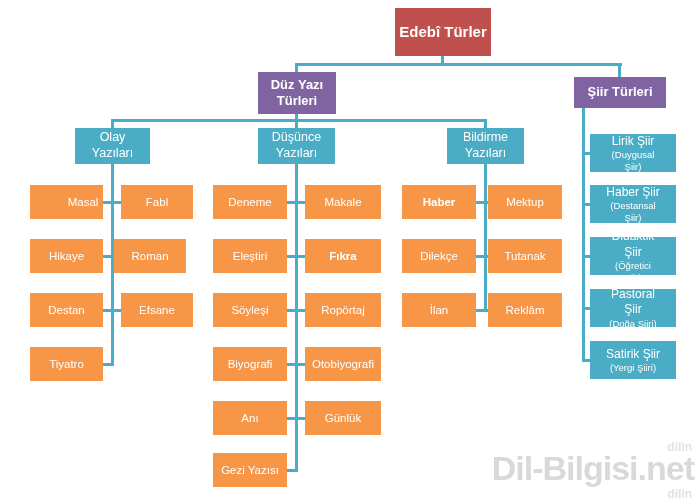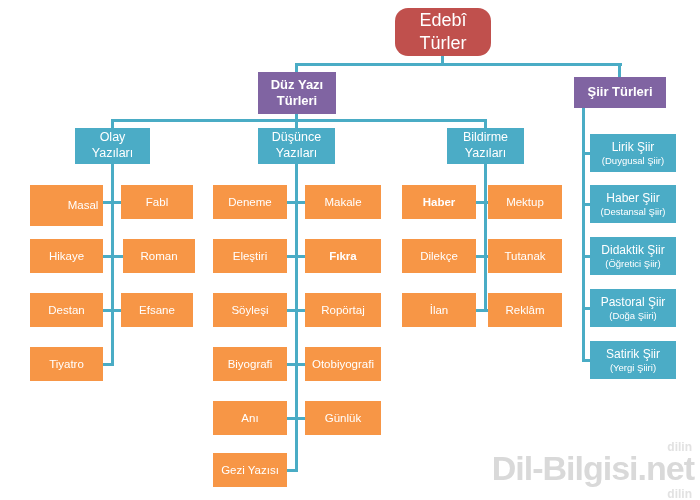--- a/index.html
+++ b/index.html
@@ -5,27 +5,27 @@
   html,body{margin:0;padding:0;background:#fff;}
   .canvas{
     position:relative;width:700px;height:500px;background:#ffffff;
     font-family:"Liberation Sans","DejaVu Sans",sans-serif;overflow:hidden;
   }
   .line{position:absolute;background:var(--c-line,#4AACC5);}
   .box{
     position:absolute;display:flex;align-items:center;justify-content:center;
     text-align:center;color:#fff;line-height:1.25;box-sizing:border-box;padding:2px 3px;
   }
-  .root{background:var(--c-root,#C0504D);font-size:18px;font-weight:normal;line-height:1.3;border-radius:13px;}
+  .root{background:var(--c-root,#C0504D);font-size:15px;font-weight:bold;line-height:1.3;}
   .branch{background:var(--c-branch,#8064A2);font-size:13px;font-weight:bold;}
   .group{background:var(--c-group,#4BACC6);font-size:12.5px;}
   .leaf{background:var(--c-leaf,#F79646);font-size:11.5px;}
   .siir-item{
     position:absolute;display:flex;flex-direction:column;align-items:center;justify-content:center;
-    background:var(--c-group,#4BACC6);color:#fff;text-align:center;box-sizing:border-box;padding:6px;
+    background:var(--c-group,#4BACC6);color:#fff;text-align:center;box-sizing:border-box;padding:16px;
   }
   .siir-title{font-size:12px;line-height:1.3;}
   .siir-sub{font-size:9.5px;line-height:1.2;}
   .watermark{position:absolute;right:6px;bottom:12px;color:var(--c-watermark,#D9D9D9);}
   .wm-main{font-size:34px;font-weight:bold;letter-spacing:-1px;white-space:nowrap;}
   .wm-top{position:absolute;right:2px;top:-9px;font-size:12px;font-weight:bold;color:#e2e2e2;}
   .wm-bottom{position:absolute;right:2px;bottom:-13px;font-size:12px;font-weight:bold;color:#e2e2e2;}
 </style>
 </head>
 <body>
@@ -70,26 +70,26 @@
 
   <div class="box root" style="left:395px;top:8px;width:96px;height:48px;">Edebî Türler</div>
 
   <div class="box branch" style="left:258px;top:72px;width:78px;height:42px;">Düz Yazı Türleri</div>
   <div class="box branch" style="left:574px;top:77px;width:92px;height:31px;">Şiir Türleri</div>
 
   <div class="box group" style="left:75px;top:128px;width:75px;height:36px;">Olay Yazıları</div>
   <div class="box group" style="left:258px;top:128px;width:77px;height:36px;">Düşünce Yazıları</div>
   <div class="box group" style="left:447px;top:128px;width:77px;height:36px;">Bildirme Yazıları</div>
 
-  <div class="box leaf" style="left:30px;top:185px;width:73px;height:41px;padding-left:36px;">Masal</div>
+  <div class="box leaf" style="left:30px;top:185px;width:73px;height:34px;padding-left:36px;">Masal</div>
   <div class="box leaf" style="left:30px;top:239px;width:73px;height:34px;">Hikaye</div>
   <div class="box leaf" style="left:30px;top:293px;width:73px;height:34px;">Destan</div>
   <div class="box leaf" style="left:30px;top:347px;width:73px;height:34px;">Tiyatro</div>
   <div class="box leaf" style="left:121px;top:185px;width:72px;height:34px;">Fabl</div>
-  <div class="box leaf" style="left:123px;top:239px;width:72px;height:34px;">Roman</div>
+  <div class="box leaf" style="left:114px;top:239px;width:72px;height:34px;">Roman</div>
   <div class="box leaf" style="left:121px;top:293px;width:72px;height:34px;">Efsane</div>
 
   <div class="box leaf" style="left:213px;top:185px;width:74px;height:34px;">Deneme</div>
   <div class="box leaf" style="left:213px;top:239px;width:74px;height:34px;">Eleştiri</div>
   <div class="box leaf" style="left:213px;top:293px;width:74px;height:34px;">Söyleşi</div>
   <div class="box leaf" style="left:213px;top:347px;width:74px;height:34px;">Biyografi</div>
   <div class="box leaf" style="left:213px;top:401px;width:74px;height:34px;">Anı</div>
   <div class="box leaf" style="left:213px;top:453px;width:74px;height:34px;">Gezi Yazısı</div>
   <div class="box leaf" style="left:305px;top:185px;width:76px;height:34px;">Makale</div>
   <div class="box leaf" style="left:305px;top:239px;width:76px;height:34px;font-weight:bold;">Fıkra</div>

